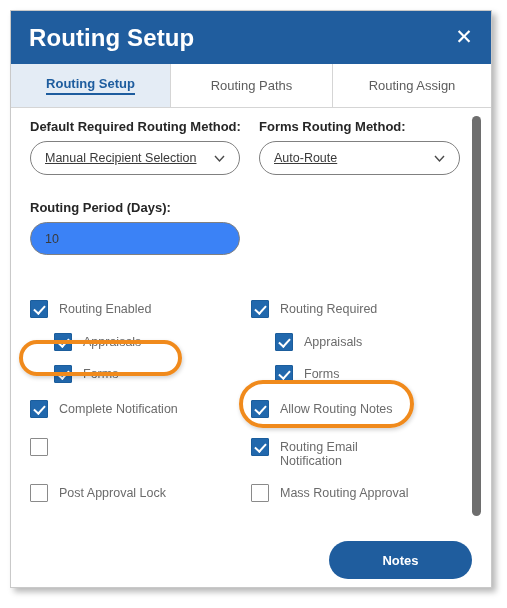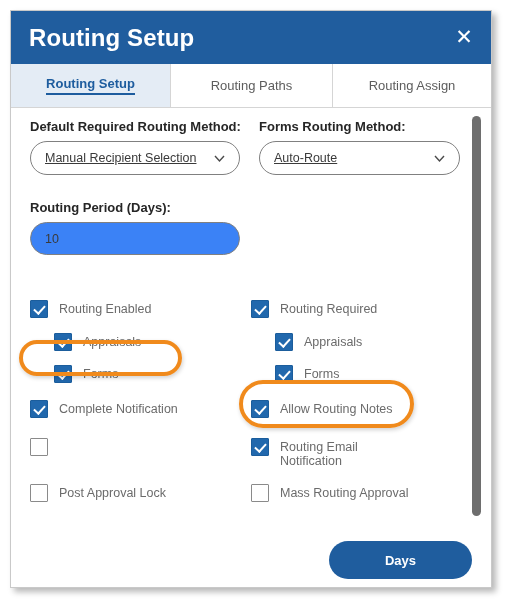--- a/index.html
+++ b/index.html
@@ -356,17 +356,17 @@
         <div class="cb-row" style="top: 184px; left: 0px;">
           <span class="cb off"></span>
           <span class="cb-label">Mass Routing Approval</span>
         </div>
       </div>
 
     <div id="ring-complete" class="ring"></div>
     <div id="ring-email" class="ring"></div>
 
     <div class="footer">
-      <button class="save-btn">Days</button>
+      <button class="save-btn">Notes</button>
     </div>
 
   </div>
 </div>
 
 </body></html>

